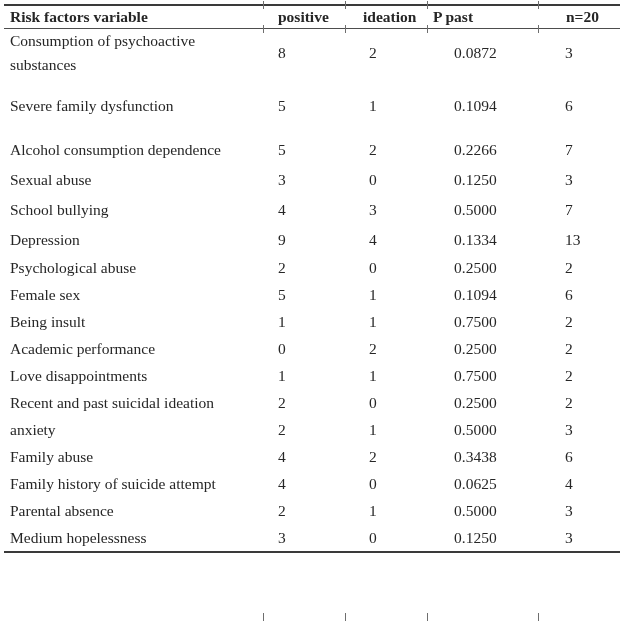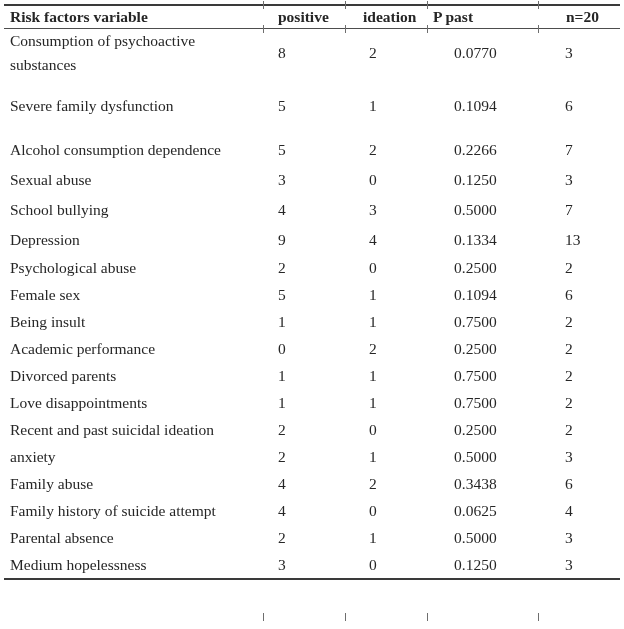--- a/index.html
+++ b/index.html
@@ -91,21 +91,21 @@
         <th class="c2">ideation</th>
         <th class="c3">P past</th>
         <th class="c4">n=20</th>
       </tr>
     </thead>
     <tbody>
         <tr>
           <td class="c0">Consumption of psychoactive substances</td>
           <td class="c1">8</td>
           <td class="c2">2</td>
-          <td class="c3">0.0770</td>
+          <td class="c3">0.0872</td>
           <td class="c4">3</td>
         </tr>
         <tr>
           <td class="c0">Severe family dysfunction</td>
           <td class="c1">5</td>
           <td class="c2">1</td>
           <td class="c3">0.1094</td>
           <td class="c4">6</td>
         </tr>
         <tr>
@@ -155,27 +155,20 @@
           <td class="c1">1</td>
           <td class="c2">1</td>
           <td class="c3">0.7500</td>
           <td class="c4">2</td>
         </tr>
         <tr>
           <td class="c0">Academic performance</td>
           <td class="c1">0</td>
           <td class="c2">2</td>
           <td class="c3">0.2500</td>
-          <td class="c4">2</td>
-        </tr>
-        <tr>
-          <td class="c0">Divorced parents</td>
-          <td class="c1">1</td>
-          <td class="c2">1</td>
-          <td class="c3">0.7500</td>
           <td class="c4">2</td>
         </tr>
         <tr>
           <td class="c0">Love disappointments</td>
           <td class="c1">1</td>
           <td class="c2">1</td>
           <td class="c3">0.7500</td>
           <td class="c4">2</td>
         </tr>
         <tr>

